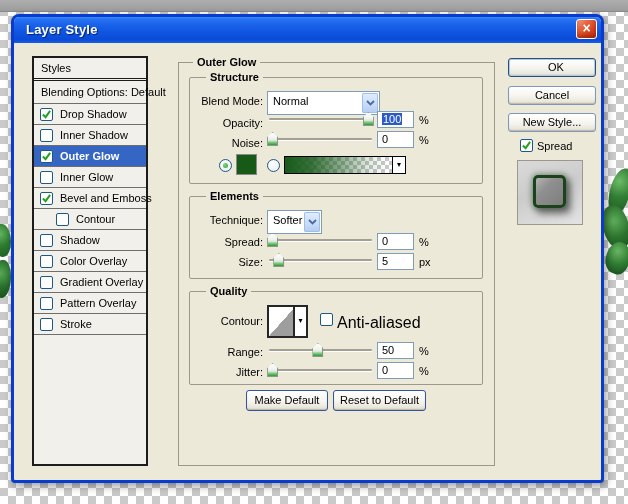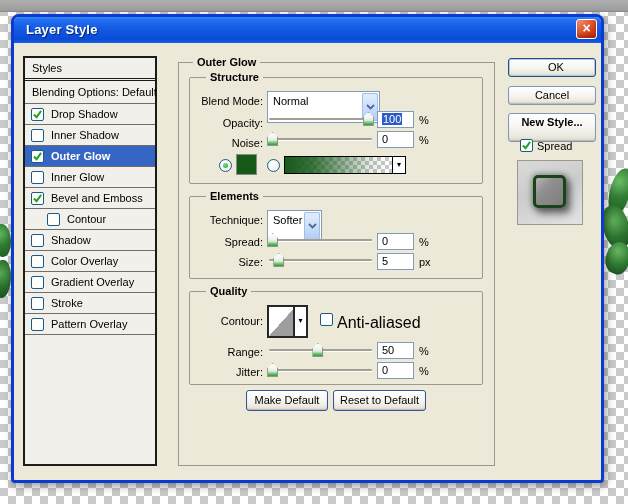--- a/index.html
+++ b/index.html
@@ -32,21 +32,21 @@
   .titlebar{position:absolute;left:0;top:0;right:0;height:26px;border-radius:5px 5px 0 0;
     background:linear-gradient(180deg,#3a8af8 0%,#2673f2 8%,#1a62ea 30%,#0f54e0 60%,#0a4bd6 88%,#1a61e6 100%);}
   .title-text{position:absolute;left:12px;top:5px;color:#fff;font-size:13px;font-weight:bold;
     text-shadow:1px 1px 1px #00256e;letter-spacing:.2px;}
   .close-btn{position:absolute;right:4px;top:2px;width:21px;height:20px;box-sizing:border-box;
     border:1px solid #fff;border-radius:3px;color:#fff;font-size:14px;font-weight:bold;line-height:17px;text-align:center;
     background:linear-gradient(135deg,#f5a48c 0%,#e96a45 30%,#d8401b 70%,#c03211 100%);
     box-shadow:inset 0 -3px 4px rgba(120,20,0,.5);}
 
   
-  .styles-list{position:absolute;left:9px;top:39px;width:134px;height:410px;box-sizing:border-box;
+  .styles-list{position:absolute;left:18px;top:39px;width:116px;height:410px;box-sizing:border-box;
     border:2px solid #1c1c1c;background:#f1f0ea;}
   .srow{position:relative;height:21px;box-sizing:border-box;border-bottom:1px solid #6e6e6e;
     display:flex;align-items:center;font-size:11px;color:#000;padding-left:6px;}
   .srow.header{border-bottom:3px double #1c1c1c;padding-left:7px;height:23px;}
   .srow.plain{padding-left:7px;height:23px;text-align:center;}
   .srow.indent{padding-left:22px;}
   .srow.sel{background:#3566c4;color:#fff;font-weight:bold;}
   .slbl{margin-left:7px;white-space:nowrap;}
   .srow.header .slbl,.srow.plain .slbl{margin-left:0;}
   .cb{width:13px;height:13px;box-sizing:border-box;background:#fff;border:1px solid #1d5987;border-radius:2px;
@@ -60,21 +60,21 @@
   .panel-label{position:absolute;top:-7px;left:14px;background:#ece9d8;padding:0 4px;
     font-size:11px;font-weight:bold;}
   .grp{position:absolute;left:10px;width:294px;box-sizing:border-box;border:1px solid #9c988c;border-radius:2px;}
   .grp-label{position:absolute;top:-7px;left:16px;background:#ece9d8;padding:0 4px;font-size:11px;font-weight:bold;}
   .grp-structure{top:14px;height:107px;}
   .grp-elements{top:133px;height:83px;}
   .grp-quality{top:228px;height:94px;padding-left:35px;}
   .flabel{position:absolute;left:0;width:73px;text-align:right;font-size:11px;white-space:nowrap;}
   .unit{position:absolute;left:229px;font-size:11px;}
 
-  .combo{position:absolute;box-sizing:border-box;border:1px solid #7f9db9;background:#fff;height:32px;}
+  .combo{position:absolute;box-sizing:border-box;border:1px solid #7f9db9;background:#fff;height:24px;}
   .combo .cval{position:absolute;left:5px;top:3px;font-size:11px;}
   .combo .cbtn{position:absolute;right:1px;top:1px;bottom:1px;width:16px;border-radius:2px;
     background:linear-gradient(180deg,#e3eefd 0%,#cfe0fa 45%,#b4ccf2 100%);
     box-shadow:inset 0 0 0 1px #9ebfe8;display:flex;align-items:center;justify-content:center;}
 
   .vbox{position:absolute;left:187px;width:37px;height:17px;box-sizing:border-box;
     border:1px solid #7f9db9;background:#fff;font-size:11px;line-height:15px;padding-left:4px;}
   .vbox .selected{background:#2c5bc8;color:#fff;padding:0 1px;}
 
   .slider{position:absolute;left:79px;width:103px;height:15px;}
@@ -108,21 +108,21 @@
     font-size:8px;line-height:28px;text-align:center;}
 
   .xp-btn{position:absolute;box-sizing:border-box;border:1px solid #7e96b7;border-radius:3px;
     background:linear-gradient(180deg,#ffffff 0%,#f6f5f0 50%,#eceadf 80%,#ddd8ca 100%);
     font-size:11px;text-align:center;color:#000;
     box-shadow:inset 0 -1px 1px rgba(120,110,90,.3);}
   .xp-btn.default{border-color:#2a4e7e;box-shadow:inset 0 0 0 1px #aec8e8,inset 0 -1px 1px rgba(120,110,90,.3);padding-left:8px;}
   .xp-btn.navy{border-color:#33549c;}
   .btn-ok{left:494px;top:41px;width:88px;height:19px;line-height:17px;}
   .btn-cancel{left:494px;top:69px;width:88px;height:19px;line-height:17px;}
-  .btn-newstyle{left:494px;top:96px;width:88px;height:29px;line-height:17px;font-weight:bold;}
+  .btn-newstyle{left:494px;top:96px;width:88px;height:19px;line-height:17px;}
   .btn-makedef{left:67px;top:327px;width:82px;height:21px;line-height:19px;}
   .btn-resetdef{left:154px;top:327px;width:93px;height:21px;line-height:19px;}
 
   .preview-row{position:absolute;left:506px;top:122px;display:flex;align-items:center;}
   .preview-row .plbl{margin-left:4px;font-size:11px;}
   .preview-tile{position:absolute;left:503px;top:143px;width:66px;height:65px;box-sizing:border-box;
     border:1px solid #9c988c;background:linear-gradient(160deg,#dadada 0%,#cccccc 45%,#e3e3e3 100%);}
   .preview-obj{position:absolute;left:15px;top:14px;width:33px;height:33px;box-sizing:border-box;
     border:3px solid #1c421c;border-radius:5px;
     background:linear-gradient(135deg,#b5b5b5 0%,#909090 35%,#7d7d7d 100%);
@@ -195,25 +195,25 @@
         <div class="srow">
           <span class="cb"></span>
           <span class="slbl">Color Overlay</span>
         </div>
         <div class="srow">
           <span class="cb"></span>
           <span class="slbl">Gradient Overlay</span>
         </div>
         <div class="srow">
           <span class="cb"></span>
+          <span class="slbl">Pattern Overlay</span>
+        </div>
+        <div class="srow">
+          <span class="cb"></span>
           <span class="slbl">Stroke</span>
-        </div>
-        <div class="srow">
-          <span class="cb"></span>
-          <span class="slbl">Pattern Overlay</span>
         </div>
       </div>
 
     <div class="panel">
       <span class="panel-label">Outer Glow</span>
 
       <div class="grp grp-structure">
         <span class="grp-label">Structure</span>
         <span class="flabel" style="top:17px">Blend Mode:</span>
         <div class="combo" style="left:77px;top:13px;width:113px">

